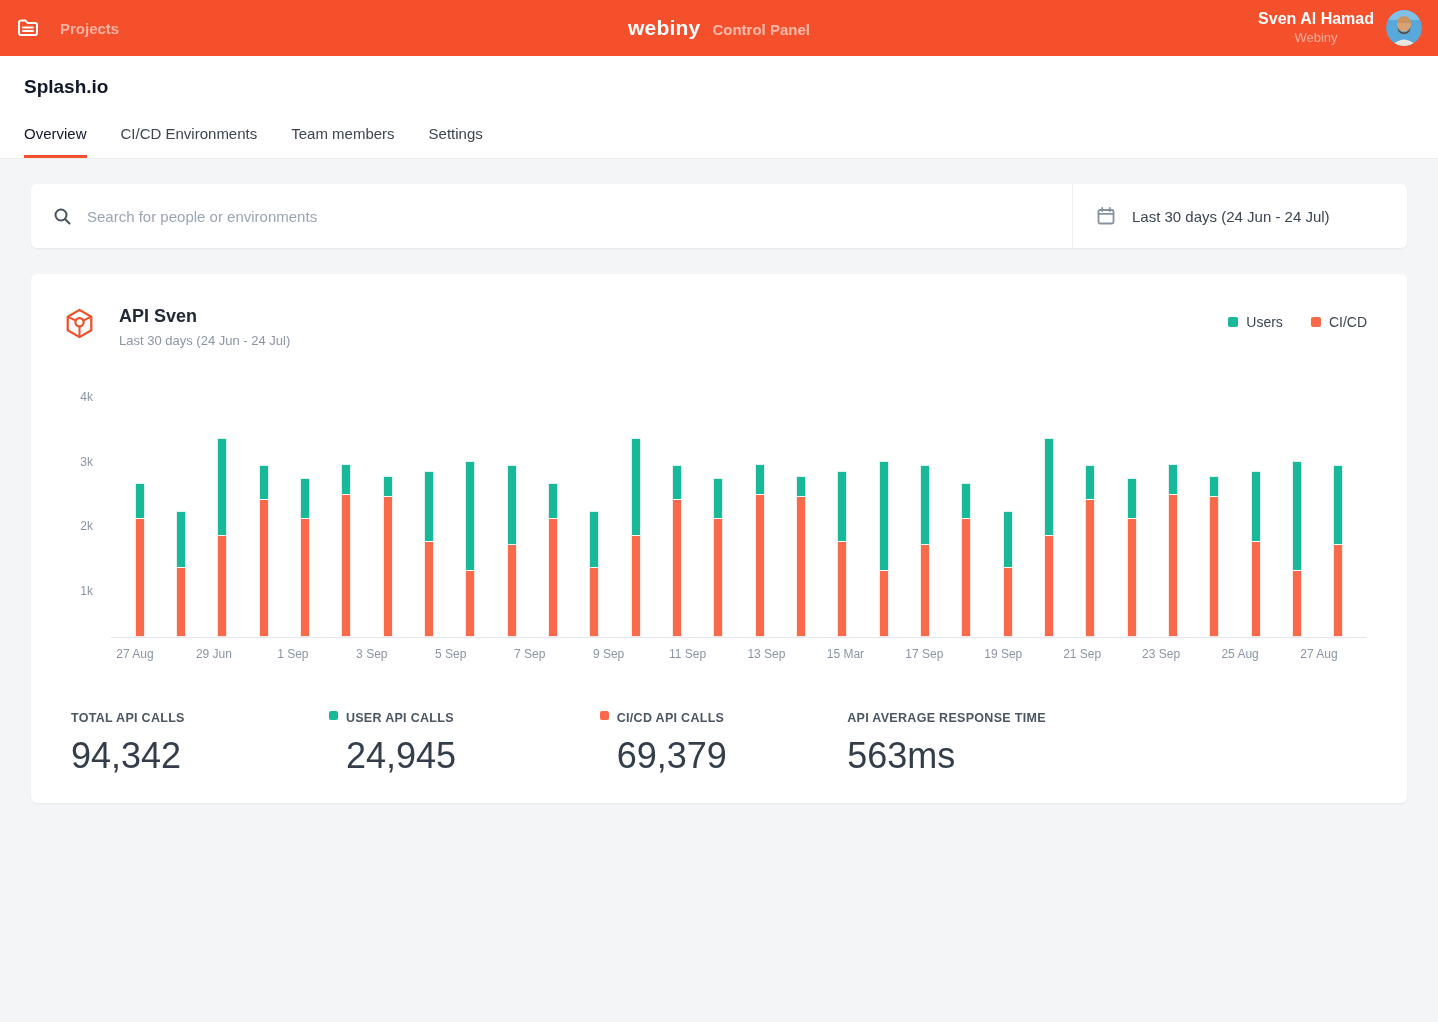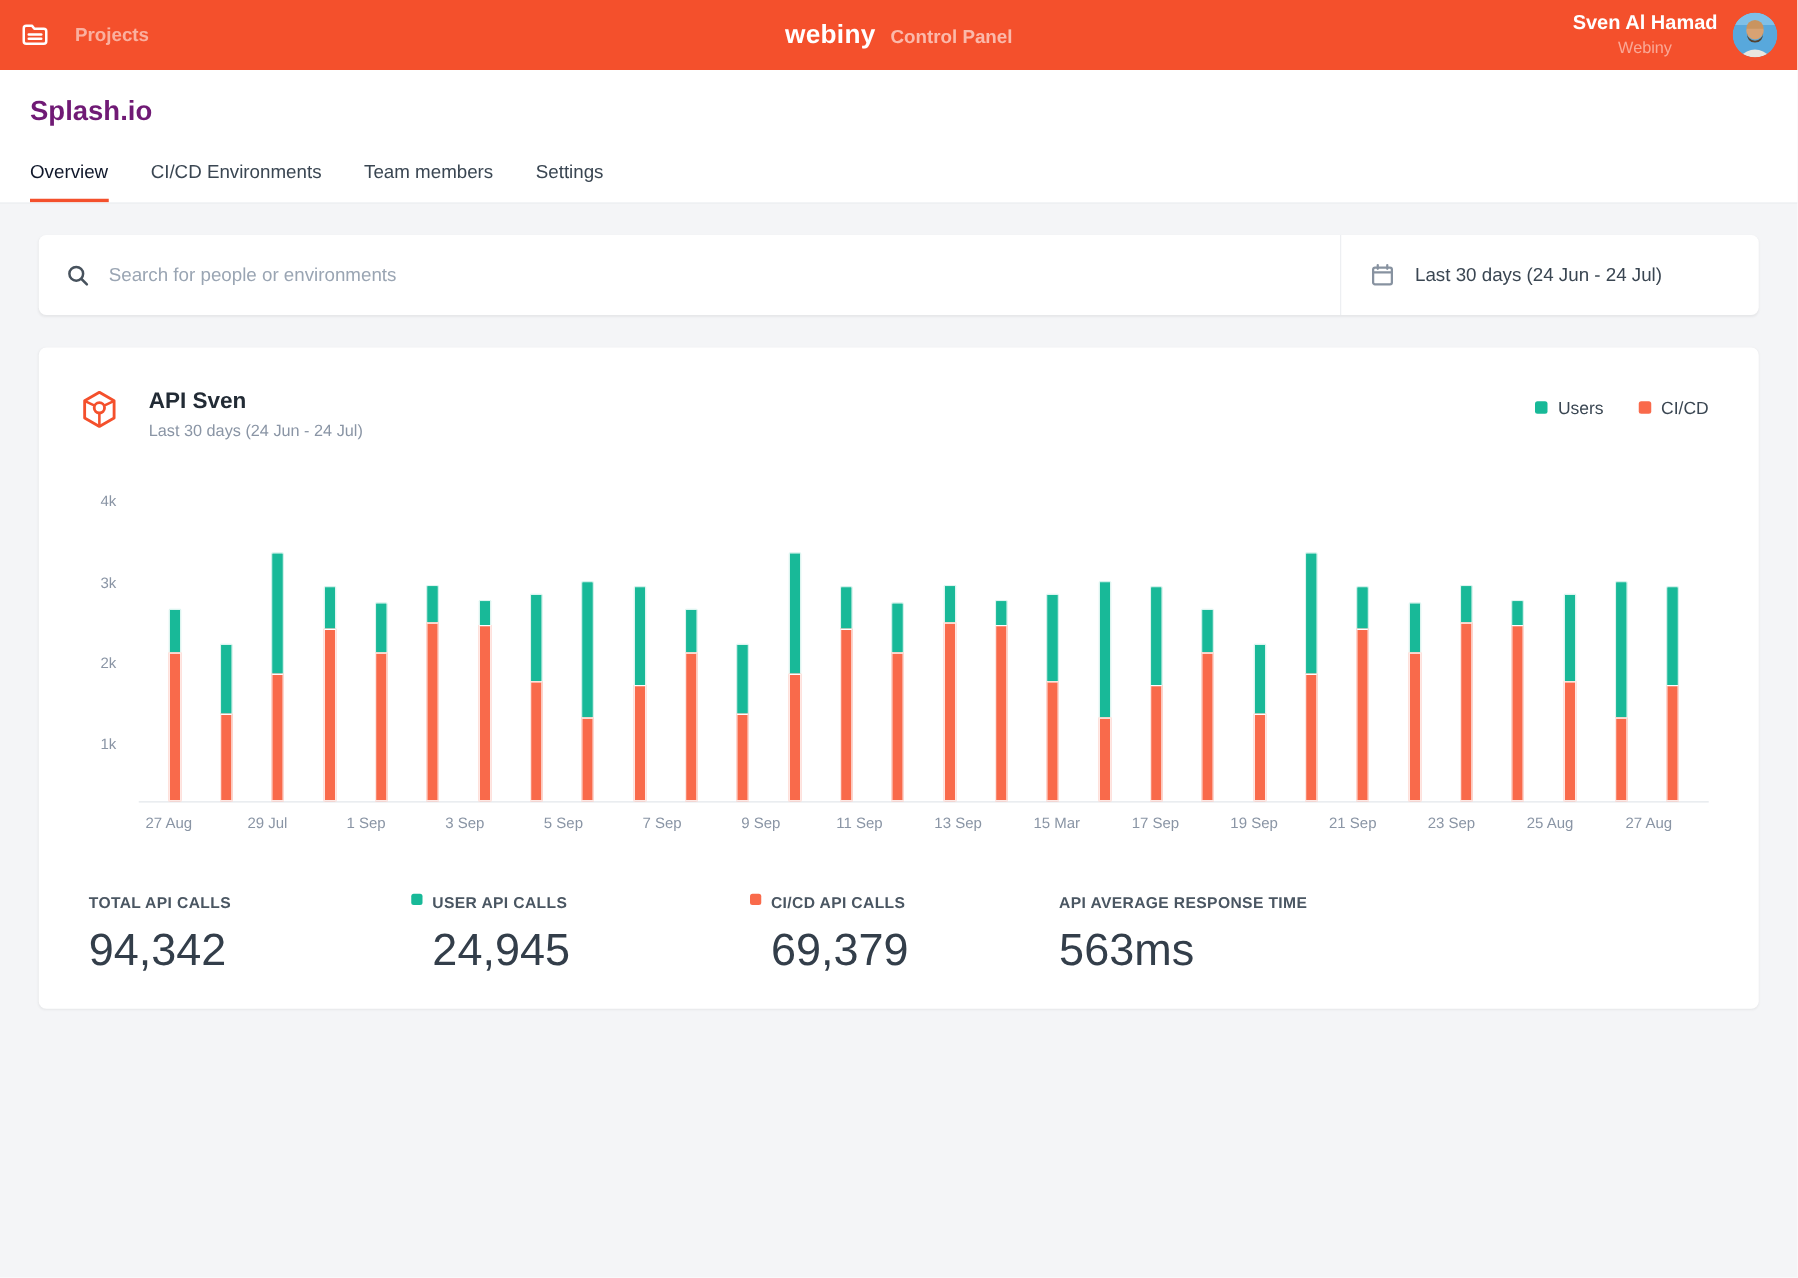--- a/index.html
+++ b/index.html
@@ -15,21 +15,21 @@
   .logo-text { color:#fff; font-size:21px; font-weight:700; letter-spacing:.2px; }
   .logo-suffix { color:rgba(255,255,255,.6); font-size:15px; font-weight:700; }
   .topbar-right { margin-left:auto; display:flex; align-items:center; gap:12px; cursor:pointer; }
   .user-text { text-align:center; line-height:1.15; }
   .user-name { color:#fff; font-size:16px; font-weight:700; }
   .user-org { color:rgba(255,255,255,.5); font-size:13px; margin-top:2px; }
   .avatar { width:36px; height:36px; border-radius:50%; overflow:hidden; flex-shrink:0; }
 
   
   .page-head { background:#fff; padding:20px 24px 0; }
-  .page-title { font-size:22px; font-weight:700; color:#701a75; }
+  .page-title { font-size:19px; font-weight:700; color:#0f172a; }
   .tabs { display:flex; gap:34px; margin-top:27px; }
   .tab { font-size:15px; color:#3A4652; padding-bottom:13px; border-bottom:3px solid transparent; cursor:pointer; }
   .tab.active { border-bottom-color:#F4502C; color:#0f172a; }
 
   
   .content { flex:1; background:#F4F5F7; border-top:1px solid #ECEEF1; padding:25px 31px 0; }
 
   .toolbar { background:#fff; border-radius:6px; box-shadow:0 1px 2px rgba(0,0,0,.06); height:64px; display:flex; align-items:stretch; }
   .search { flex:1; display:flex; align-items:center; gap:15px; padding:0 22px; }
   .search input { flex:1; border:none; outline:none; font-size:15px; color:#3A4652; font-family:"Liberation Sans",sans-serif; background:transparent; }
@@ -363,21 +363,21 @@
               <div class="bar-col">
                 <div class="bar">
                   <div class="seg users" style="background: rgb(24, 185, 152); height: 79.2958px;"></div>
                   <div class="seg cicd" style="background: rgb(249, 106, 75); height: 93.0275px;"></div>
                 </div>
               </div>
             </div>
         </div>
         <div class="x-axis" id="x-axis">
             <span class="x-label" style="left: 0%;">27 Aug</span>
-            <span class="x-label" style="left: 6.66667%;">29 Jul</span>
+            <span class="x-label" style="left: 6.66667%;">29 Jun</span>
             <span class="x-label" style="left: 13.3333%;">1 Sep</span>
             <span class="x-label" style="left: 20%;">3 Sep</span>
             <span class="x-label" style="left: 26.6667%;">5 Sep</span>
             <span class="x-label" style="left: 33.3333%;">7 Sep</span>
             <span class="x-label" style="left: 40%;">9 Sep</span>
             <span class="x-label" style="left: 46.6667%;">11 Sep</span>
             <span class="x-label" style="left: 53.3333%;">13 Sep</span>
             <span class="x-label" style="left: 60%;">15 Mar</span>
             <span class="x-label" style="left: 66.6667%;">17 Sep</span>
             <span class="x-label" style="left: 73.3333%;">19 Sep</span>

